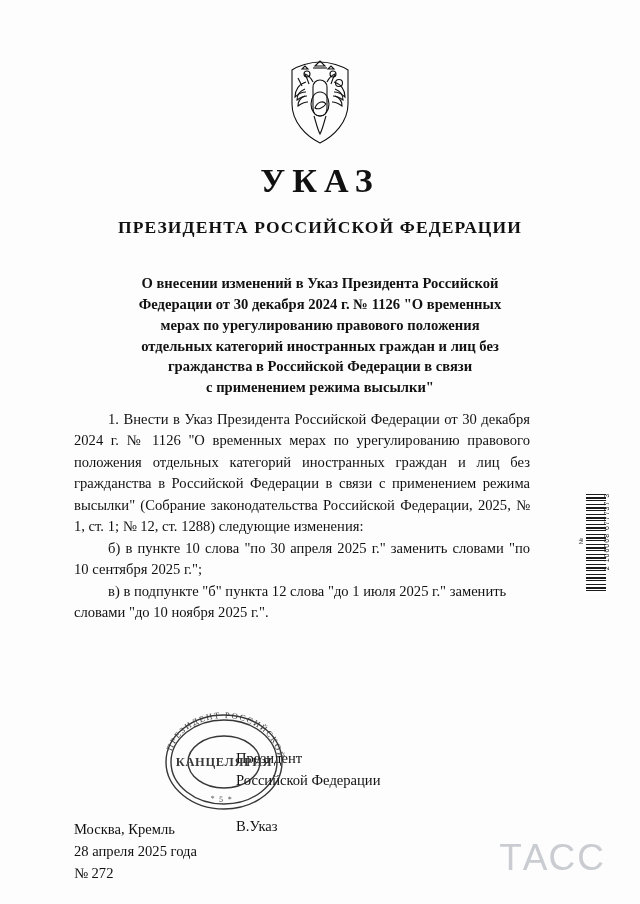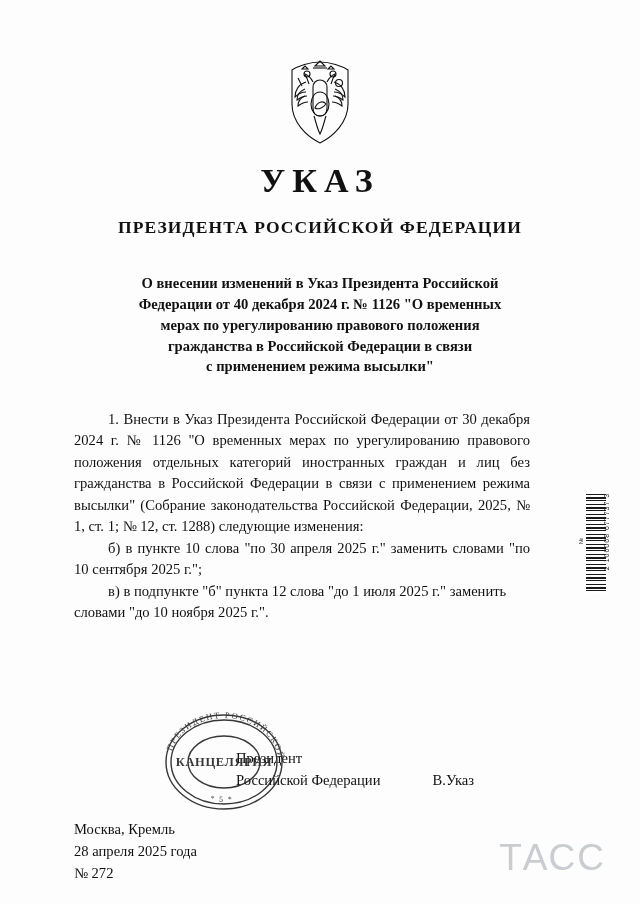--- a/index.html
+++ b/index.html
@@ -142,21 +142,22 @@
   .signature {
     position: absolute;
     top: 748px;
     left: 236px;
     width: 300px;
     font-size: 14.6px;
     line-height: 1.5;
   }
   .signature .line2 {
     display: flex;
-    gap: 52px;
+    gap: 24px;
+    flex-direction: column;
   }
 
   
   .stamp {
     position: absolute;
     top: 700px;
     left: 150px;
     width: 148px;
     height: 118px;
     color: #1c1c1c;
@@ -228,22 +229,23 @@
     </svg>
   </div>
 
   <div class="title-block">
     <div class="doc-title">УКАЗ</div>
     <div class="doc-subtitle">ПРЕЗИДЕНТА РОССИЙСКОЙ ФЕДЕРАЦИИ</div>
   </div>
 
   <div class="doc-heading">
     <div>О внесении изменений в Указ Президента Российской</div>
-    <div>Федерации от 40 декабря 2024 г. № 1126 "О временных</div>
+    <div>Федерации от 30 декабря 2024 г. № 1126 "О временных</div>
     <div>мерах по урегулированию правового положения</div>
+    <div>отдельных категорий иностранных граждан и лиц без</div>
     <div>гражданства в Российской Федерации в связи</div>
     <div>с применением режима высылки"</div>
   </div>
 
   <div class="body-text">
     <p class="ind">1. Внести в Указ Президента Российской Федерации от 30 декабря 2024 г. № 1126 "О временных мерах по урегулированию правового положения отдельных категорий иностранных граждан и лиц без гражданства в Российской Федерации в связи с применением режима высылки" (Собрание законодательства Российской Федерации, 2025, № 1, ст. 1; № 12, ст. 1288) следующие изменения:</p>
     <p class="ind">б) в пункте 10 слова "по 30 апреля 2025 г." заменить словами "по 10 сентября 2025 г.";</p>
     <p class="ind">в) в подпункте "б" пункта 12 слова "до 1 июля 2025 г." заменить словами "до 10 ноября 2025 г.".</p>
   </div>
 

